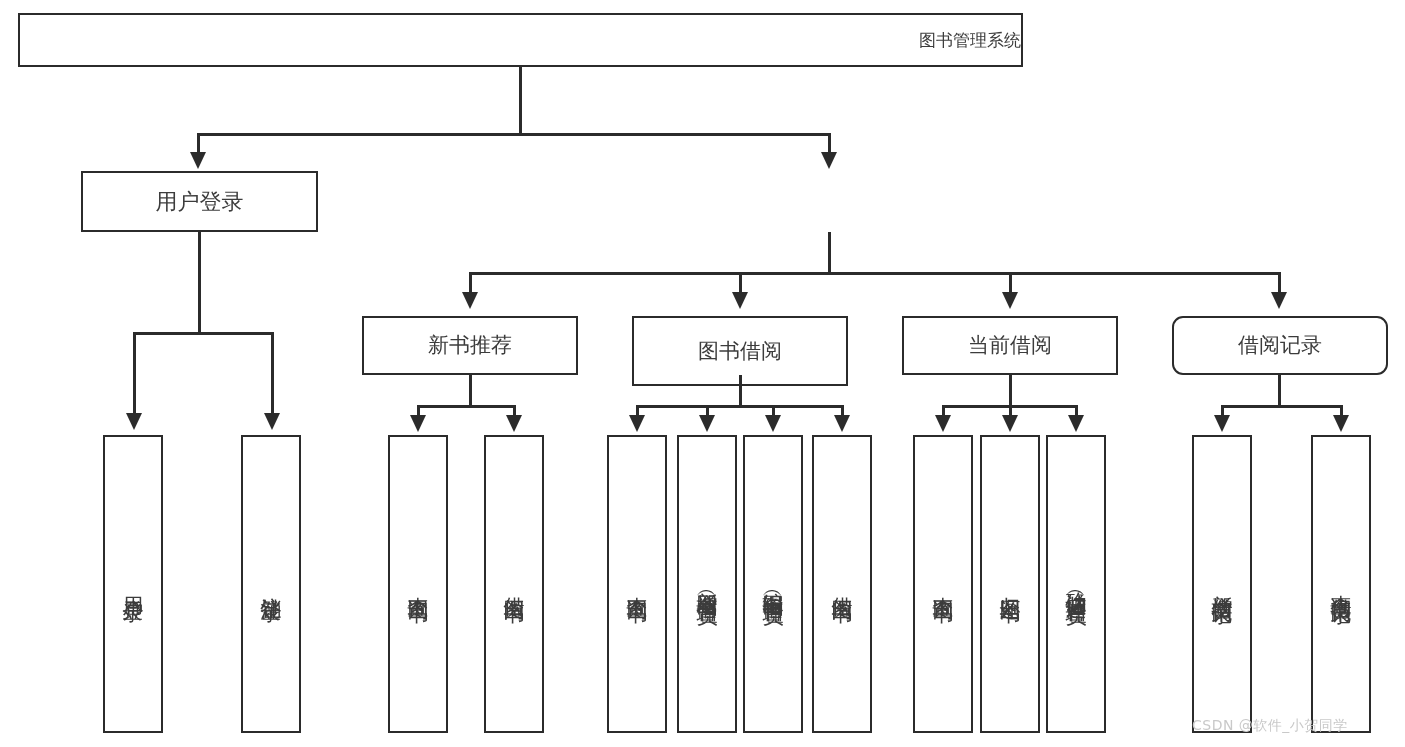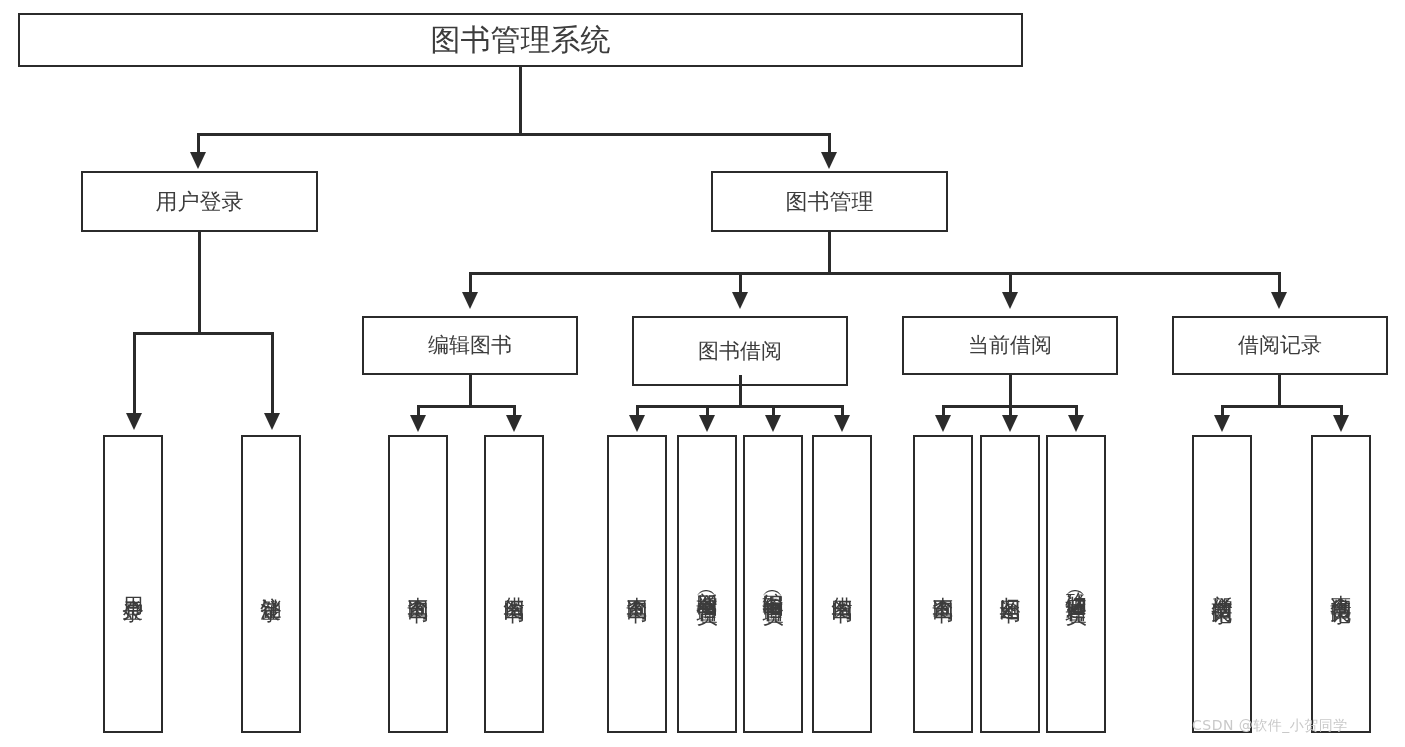--- a/index.html
+++ b/index.html
@@ -20,21 +20,21 @@
     position:absolute;
     box-sizing:border-box;
     border:2px solid #2b2b2b;
     background:#ffffff;
     display:flex;
     align-items:center;
     justify-content:center;
     color:#3c3c3c;
     line-height:1.18;
   }
-  .node.root{ font-size:30px; }
+  .node.root{ font-size:17px;justify-content:flex-end; }
   .node.lvl2{ font-size:22px; }
   .node.lvl3{ font-size:21px; }
 
   
   .node.leaf{
     font-size:21px;
     align-items:center;
     justify-content:center;
     padding:6px 0;
   }
@@ -88,23 +88,20 @@
 
   <div class="ln v" style="left:197px;top:133px;width:3px;height:23px;"></div>
   <div class="arrow" style="left:190px;top:152px;"></div>
   <div class="ln v" style="left:828px;top:133px;width:3px;height:23px;"></div>
   <div class="arrow" style="left:821px;top:152px;"></div>
 
   <div class="node lvl2" style="left:81px;top:171px;width:237px;height:61px;">
     <span>用户登录</span>
   </div>
 
-  <div class="node lvl2" style="left:711px;top:171px;width:237px;height:61px;">
-    <span>图书管理</span>
-  </div>
 
   <div class="ln v" style="left:198px;top:232px;width:3px;height:102px;"></div>
   <div class="ln h" style="left:133px;top:332px;width:141px;height:3px;"></div>
   <div class="ln v" style="left:133px;top:332px;width:3px;height:84px;"></div>
   <div class="arrow" style="left:126px;top:413px;"></div>
   <div class="ln v" style="left:271px;top:332px;width:3px;height:84px;"></div>
   <div class="arrow" style="left:264px;top:413px;"></div>
 
   <div class="ln v" style="left:828px;top:232px;width:3px;height:42px;"></div>
   <div class="ln h" style="left:469px;top:272px;width:812px;height:3px;"></div>
@@ -115,29 +112,29 @@
   <div class="ln v" style="left:739px;top:272px;width:3px;height:24px;"></div>
   <div class="arrow" style="left:732px;top:292px;"></div>
 
   <div class="ln v" style="left:1009px;top:272px;width:3px;height:24px;"></div>
   <div class="arrow" style="left:1002px;top:292px;"></div>
 
   <div class="ln v" style="left:1278px;top:272px;width:3px;height:24px;"></div>
   <div class="arrow" style="left:1271px;top:292px;"></div>
 
   <div class="node lvl3" style="left:362px;top:316px;width:216px;height:59px;">
-    <span>编辑图书</span>
+    <span>新书推荐</span>
   </div>
   <div class="node lvl3" style="left:632px;top:316px;width:216px;height:70px;">
     <span>图书借阅</span>
   </div>
   <div class="node lvl3" style="left:902px;top:316px;width:216px;height:59px;">
     <span>当前借阅</span>
   </div>
-  <div class="node lvl3" style="left:1172px;top:316px;width:216px;height:59px;">
+  <div class="node lvl3" style="left:1172px;top:316px;width:216px;height:59px;border-radius:11px;">
     <span>借阅记录</span>
   </div>
 
   <div class="ln v" style="left:469px;top:375px;width:3px;height:32px;"></div>
   <div class="ln h" style="left:417px;top:405px;width:99px;height:3px;"></div>
   <div class="ln v" style="left:417px;top:405px;width:3px;height:14px;"></div>
   <div class="arrow" style="left:410px;top:415px;"></div>
   <div class="ln v" style="left:513px;top:405px;width:3px;height:14px;"></div>
   <div class="arrow" style="left:506px;top:415px;"></div>
 

